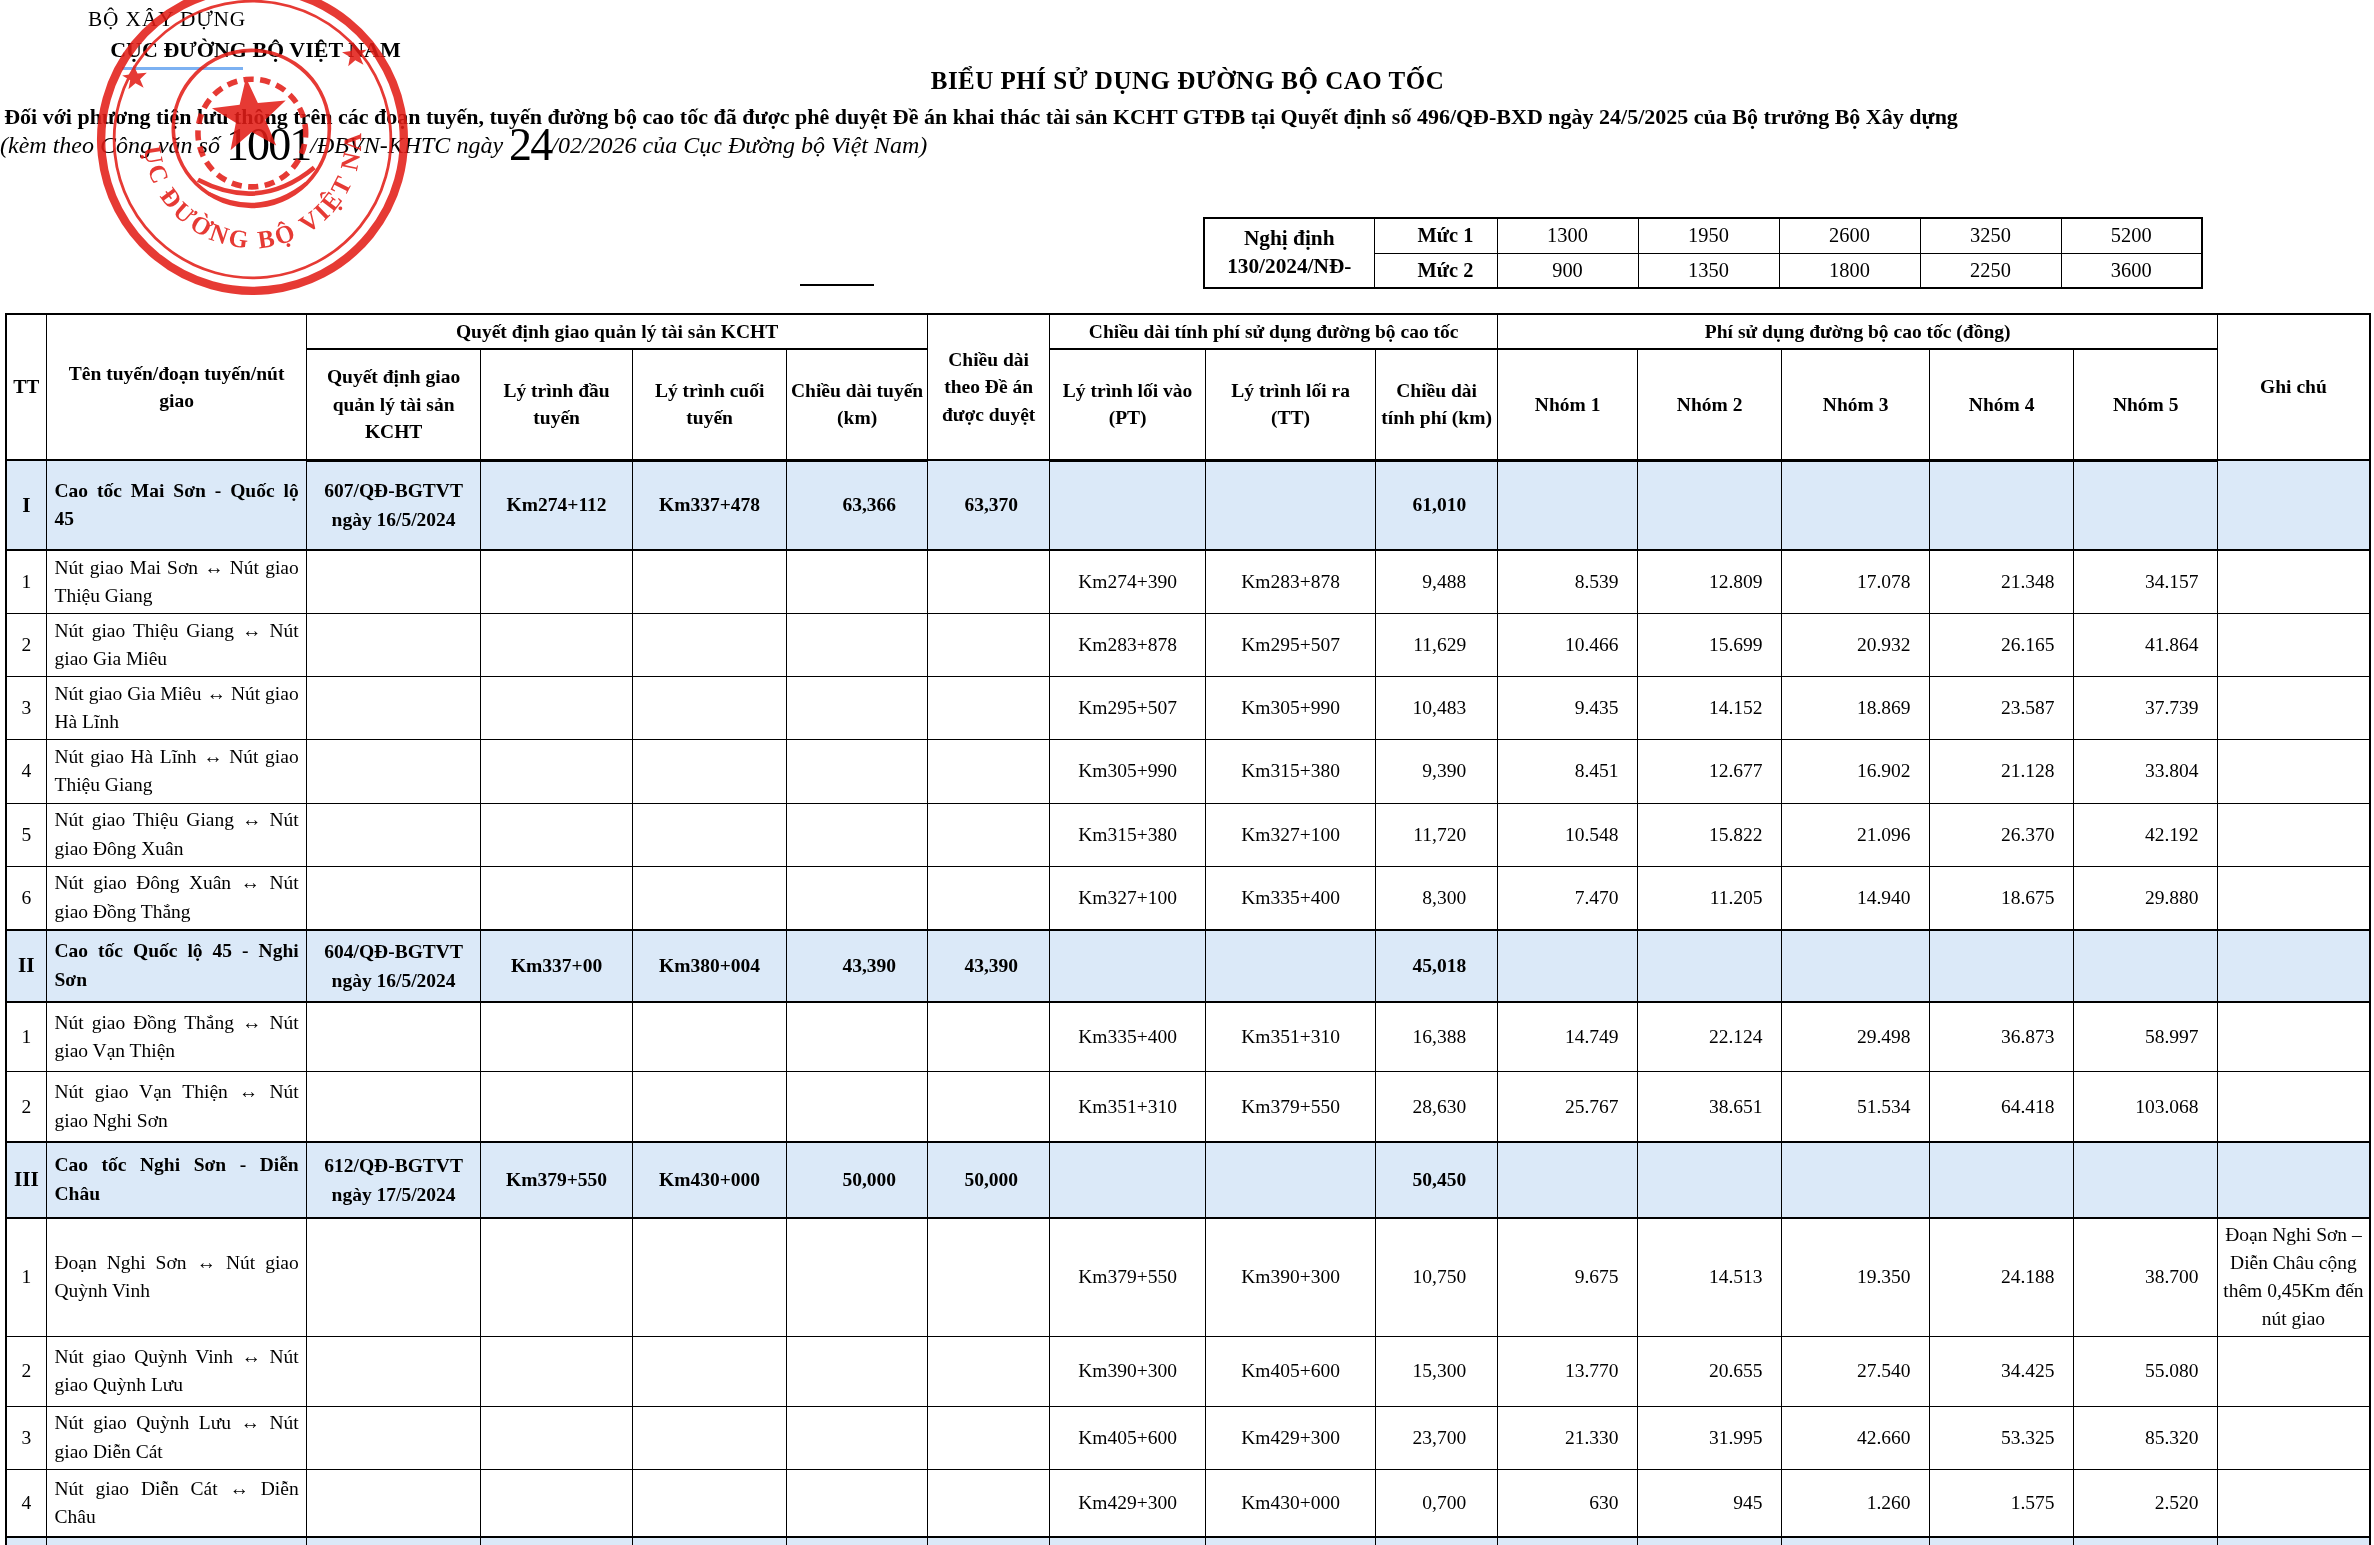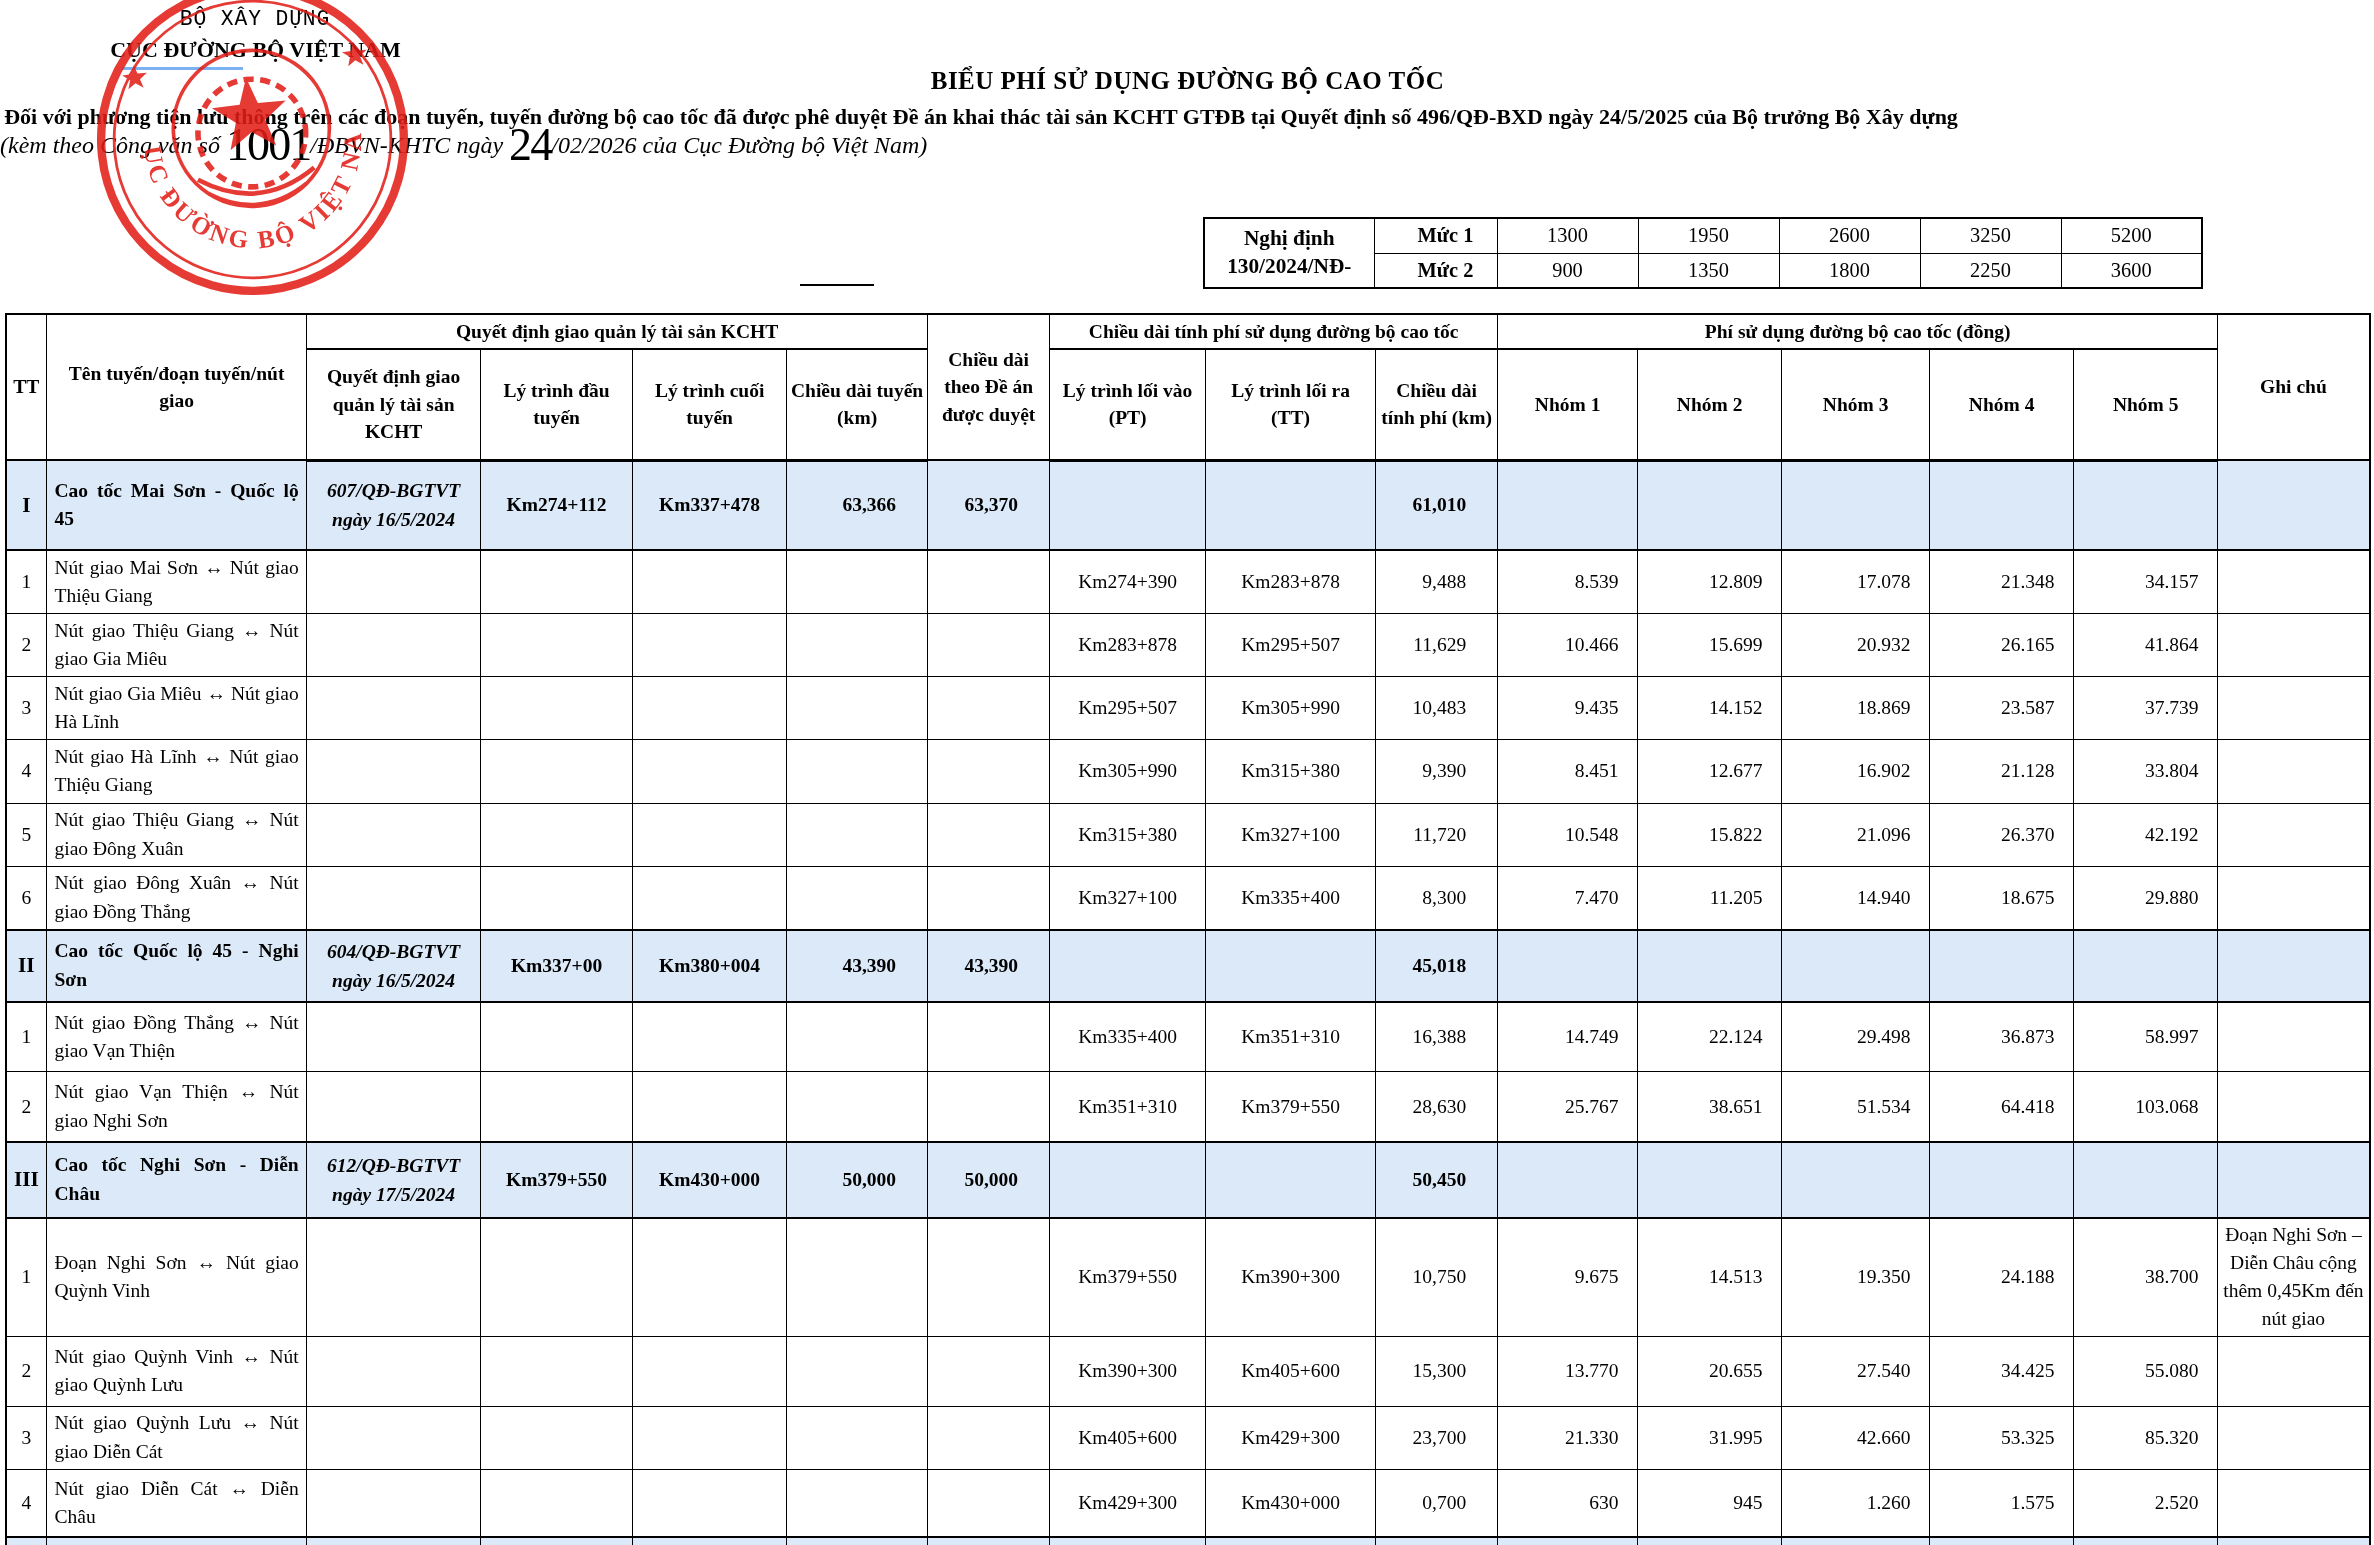--- a/index.html
+++ b/index.html
@@ -1,21 +1,21 @@
 <!DOCTYPE html>
 <html style="font-size:15px"><head>
 <meta charset="utf-8">
 <style>
   * { margin:0; padding:0; box-sizing:border-box; }
   html,body { width:2375px; height:1545px; background:#fff; overflow:hidden; position:relative;
     font-family:"Liberation Serif","DejaVu Serif",serif; color:#000; }
 
   
-  .ministry { position:absolute; left:88px; top:7.4px; width:334px; text-align:center;
-    font-size:21.3px; letter-spacing:0.9px;font-family:Liberation Mono, monospace; }
+  .ministry { position:absolute; left:88px; top:7.4px; width:334px; text-align:left;
+    font-size:21.3px; letter-spacing:0.9px; }
   .agency { position:absolute; left:56px; top:37px; width:399px; text-align:center;
     font-size:22px; font-weight:bold; }
   .agency-underline { position:absolute; left:122px; top:67px; width:121px; height:2.8px;
     background:#7cb1f2; }
   .doc-title { position:absolute; left:0; top:67px; width:2375px; text-align:center;
     font-size:25px; font-weight:bold; letter-spacing:0.5px; }
   .doc-subtitle { position:absolute; left:4px; top:104px; width:1954px; text-align:center;
     font-size:22px; font-weight:bold; white-space:nowrap; }
   .doc-line { position:absolute; left:0; top:132px; width:2175px; text-align:left;
     font-size:24px; font-style:italic; }
@@ -44,21 +44,21 @@
     line-height:1.4; padding:2.8px 3.7px; background:#fff; }
   .fee-table thead tr.hr1 th { border-bottom-width:2.8px; }
   .fee-table thead tr.hr1 { height:35px; }
   .fee-table thead tr.hr2 { height:111px; }
   .fee-table thead tr.hr2 th { border-bottom-width:3.7px; }
   .fee-table thead th[rowspan] { border-bottom-width:3.7px; }
 
   .fee-table td { font-size:19.5px; }
   .c-tt { text-align:center; }
   .c-name { text-align:justify; padding:2.8px 7.4px; line-height:1.45; }
-  .c-qd { text-align:center; padding:0 5.6px; line-height:1.5;font-style:italic; }
+  .c-qd { text-align:center; padding:0 5.6px; line-height:1.5; }
   .c-lt_dau, .c-lt_cuoi, .c-lt_vao, .c-lt_ra { text-align:center; }
   .c-cd_tuyen, .c-cd_dean, .c-cd_phi { text-align:right; padding-right:31px; }
   .c-n1,.c-n2,.c-n3,.c-n4,.c-n5 { text-align:right; padding-right:18.6px; }
   .c-note { text-align:center; font-size:14px; line-height:1.45; padding:1.9px 3.7px; }
 
   .row-section td { background:#dbe9f8; font-weight:bold;
     border-top-width:2.8px; border-bottom-width:2.8px; }
   .row-section .c-tt { font-size:21.3px; }
   .row-detail td { background:#fff; }
 

